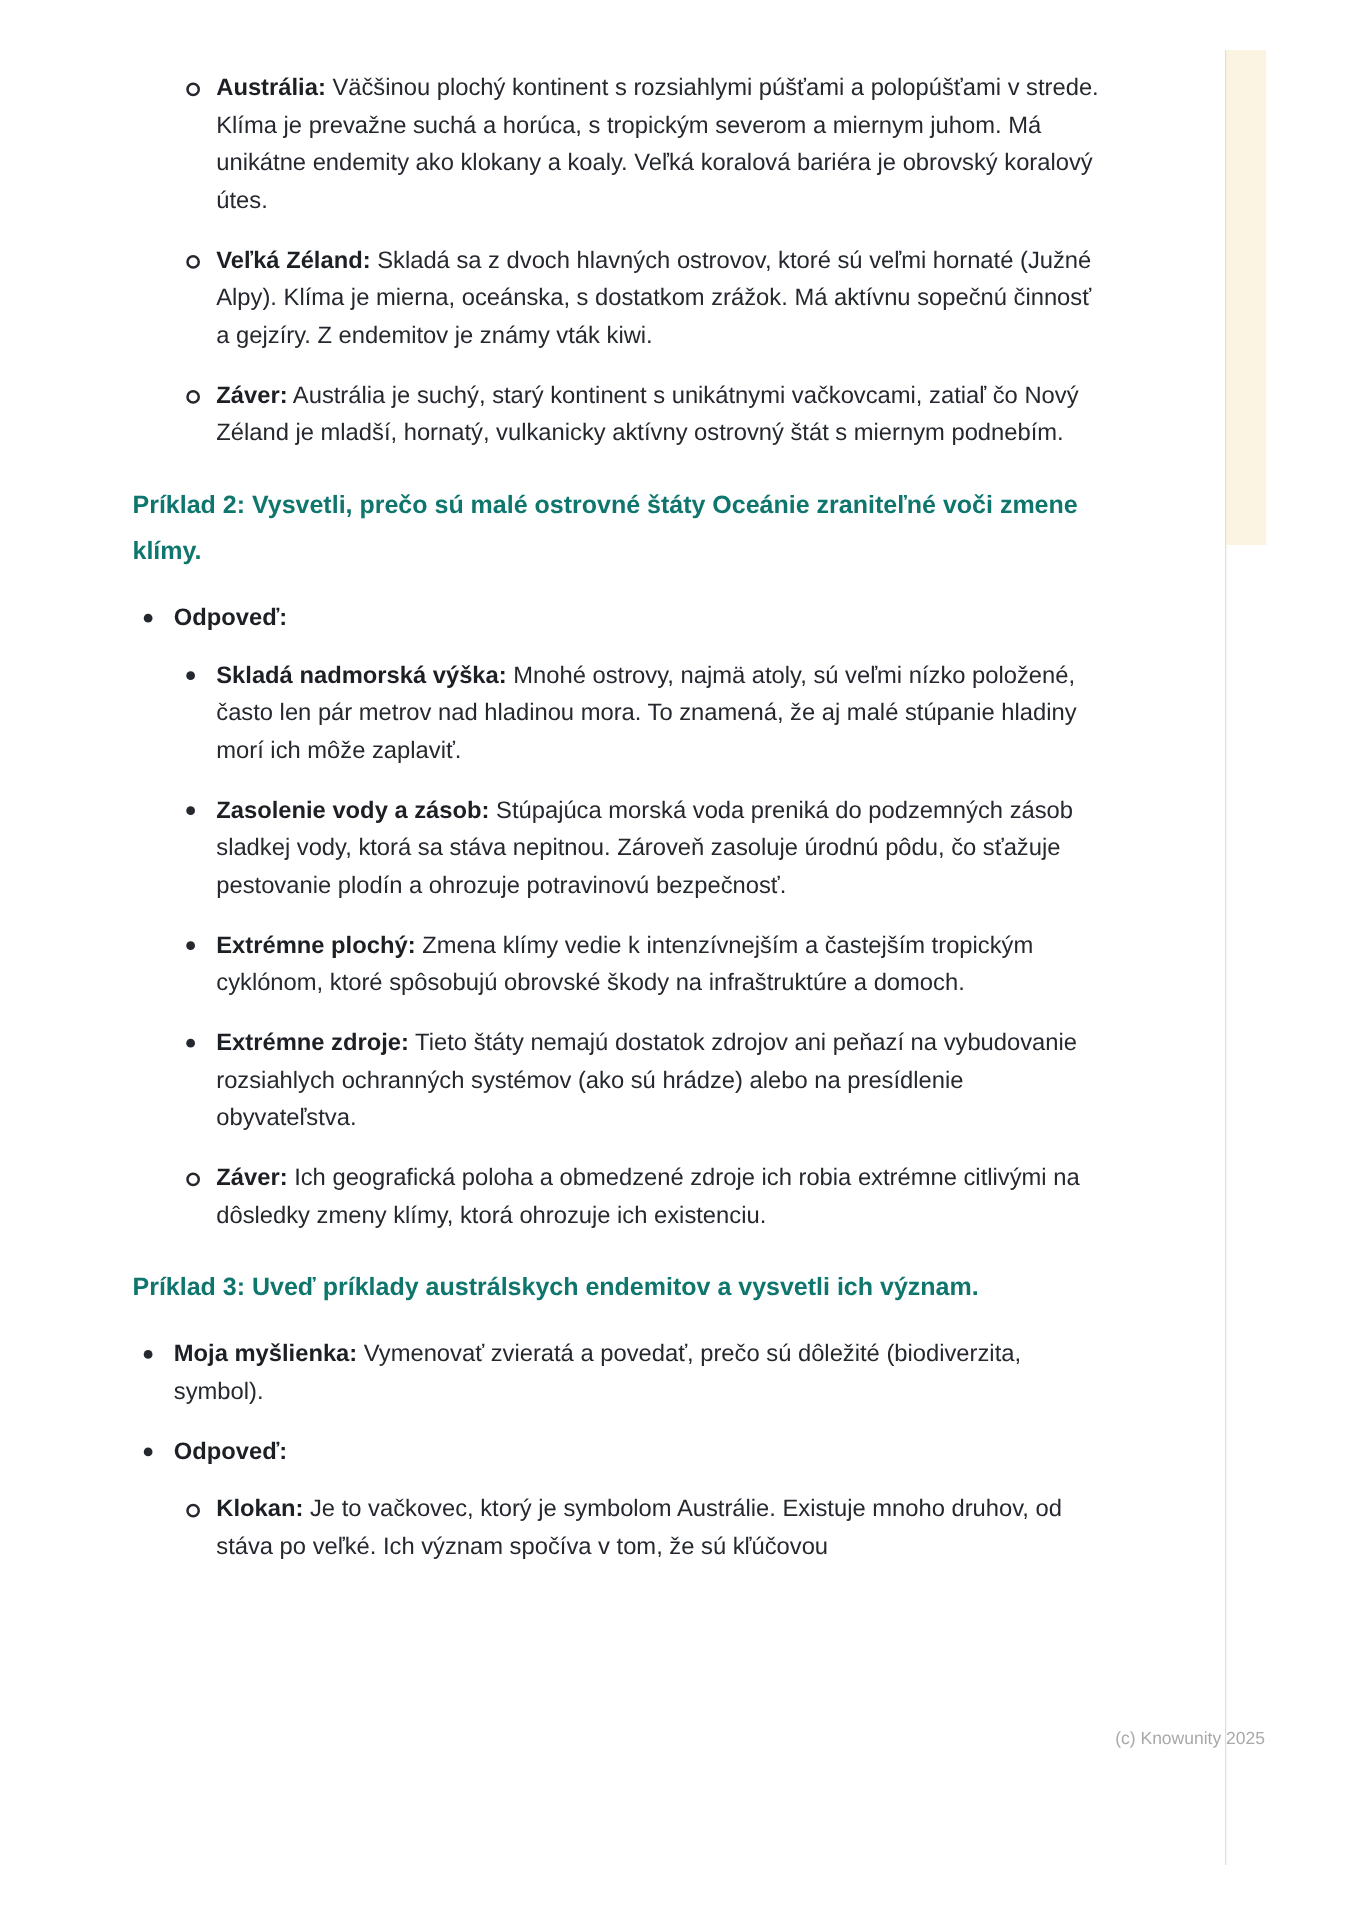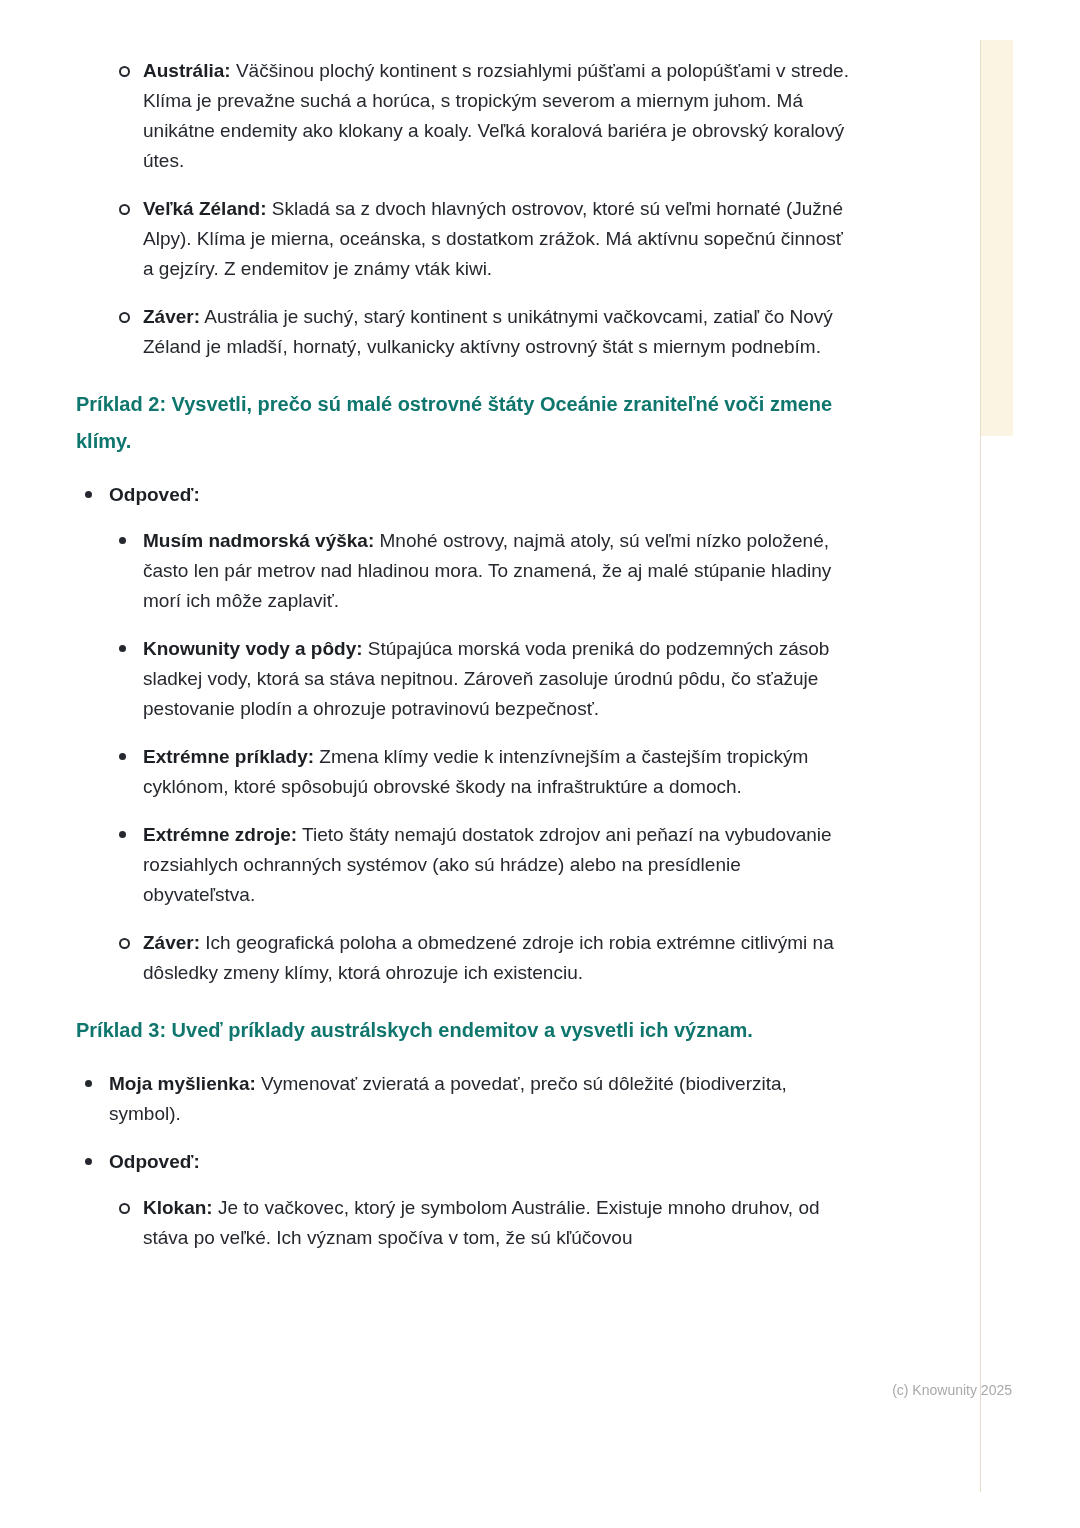--- a/index.html
+++ b/index.html
@@ -11,21 +11,21 @@
   body {
     position: relative;
     font-family: "Liberation Sans", sans-serif;
     font-size: 19px;
     line-height: 30px;
     color: #25282e;
   }
   .page {
     position: absolute;
     top: 56px;
-    left: 76px;
+    left: 106px;
     width: 778px;
   }
   .lead { font-weight: 700; color: #1c1f24; }
   h2 {
     font-size: 20px;
     line-height: 37px;
     font-weight: 700;
     color: #0f766e;
     margin: 24px 0 20px 0;
   }
@@ -116,27 +116,27 @@
     </li>
   </ul>
 
   <h2>Príklad 2: Vysvetli, prečo sú malé ostrovné štáty Oceánie zraniteľné voči zmene klímy.</h2>
 
   <ul class="lvl1">
     <li>
       <span class="lead">Odpoveď:</span>
       <ul class="sub">
         <li>
-          <span class="lead">Musím nadmorská výška:</span><span> Mnohé ostrovy, najmä atoly, sú veľmi nízko položené, často len pár metrov nad hladinou mora. To znamená, že aj malé stúpanie hladiny morí ich môže zaplaviť.</span>
+          <span class="lead">Skladá nadmorská výška:</span><span> Mnohé ostrovy, najmä atoly, sú veľmi nízko položené, často len pár metrov nad hladinou mora. To znamená, že aj malé stúpanie hladiny morí ich môže zaplaviť.</span>
         </li>
         <li>
-          <span class="lead">Knowunity vody a pôdy:</span><span> Stúpajúca morská voda preniká do podzemných zásob sladkej vody, ktorá sa stáva nepitnou. Zároveň zasoluje úrodnú pôdu, čo sťažuje pestovanie plodín a ohrozuje potravinovú bezpečnosť.</span>
+          <span class="lead">Zasolenie vody a zásob:</span><span> Stúpajúca morská voda preniká do podzemných zásob sladkej vody, ktorá sa stáva nepitnou. Zároveň zasoluje úrodnú pôdu, čo sťažuje pestovanie plodín a ohrozuje potravinovú bezpečnosť.</span>
         </li>
         <li>
-          <span class="lead">Extrémne príklady:</span><span> Zmena klímy vedie k intenzívnejším a častejším tropickým cyklónom, ktoré spôsobujú obrovské škody na infraštruktúre a domoch.</span>
+          <span class="lead">Extrémne plochý:</span><span> Zmena klímy vedie k intenzívnejším a častejším tropickým cyklónom, ktoré spôsobujú obrovské škody na infraštruktúre a domoch.</span>
         </li>
         <li>
           <span class="lead">Extrémne zdroje:</span><span> Tieto štáty nemajú dostatok zdrojov ani peňazí na vybudovanie rozsiahlych ochranných systémov (ako sú hrádze) alebo na presídlenie obyvateľstva.</span>
         </li>
         <li class="hollow">
           <span class="lead">Záver:</span><span> Ich geografická poloha a obmedzené zdroje ich robia extrémne citlivými na dôsledky zmeny klímy, ktorá ohrozuje ich existenciu.</span>
         </li>
       </ul>
     </li>
   </ul>

